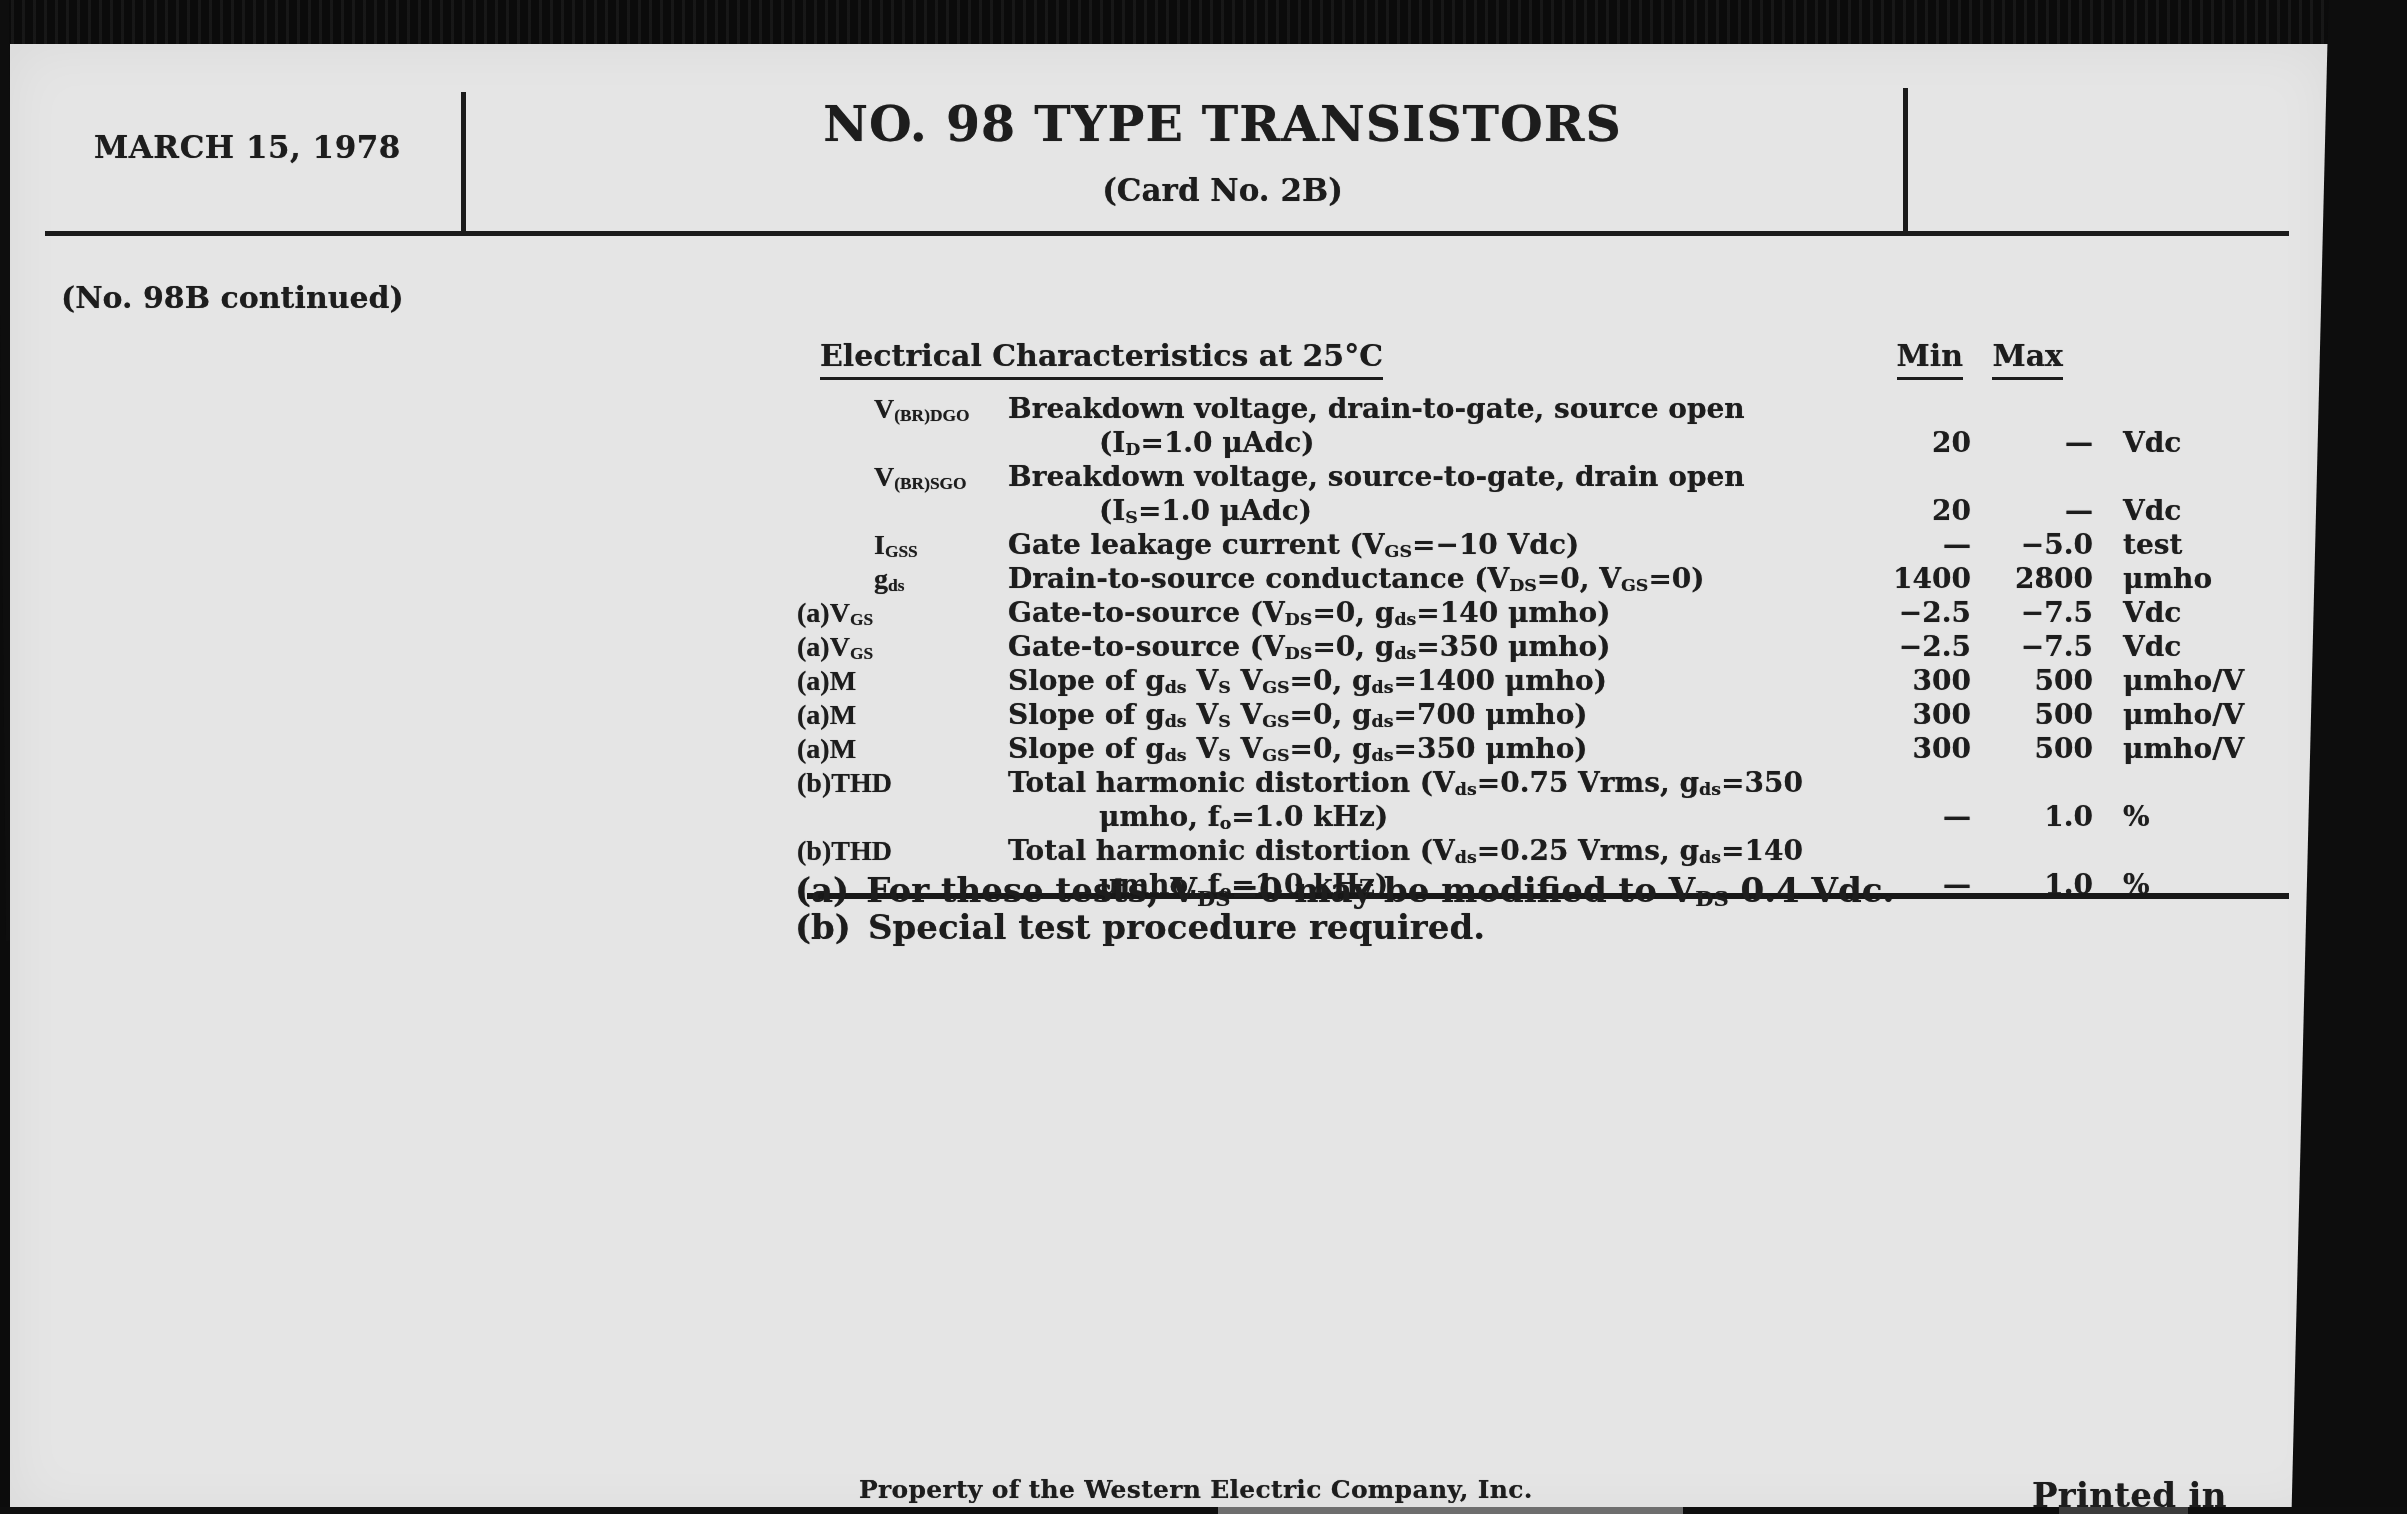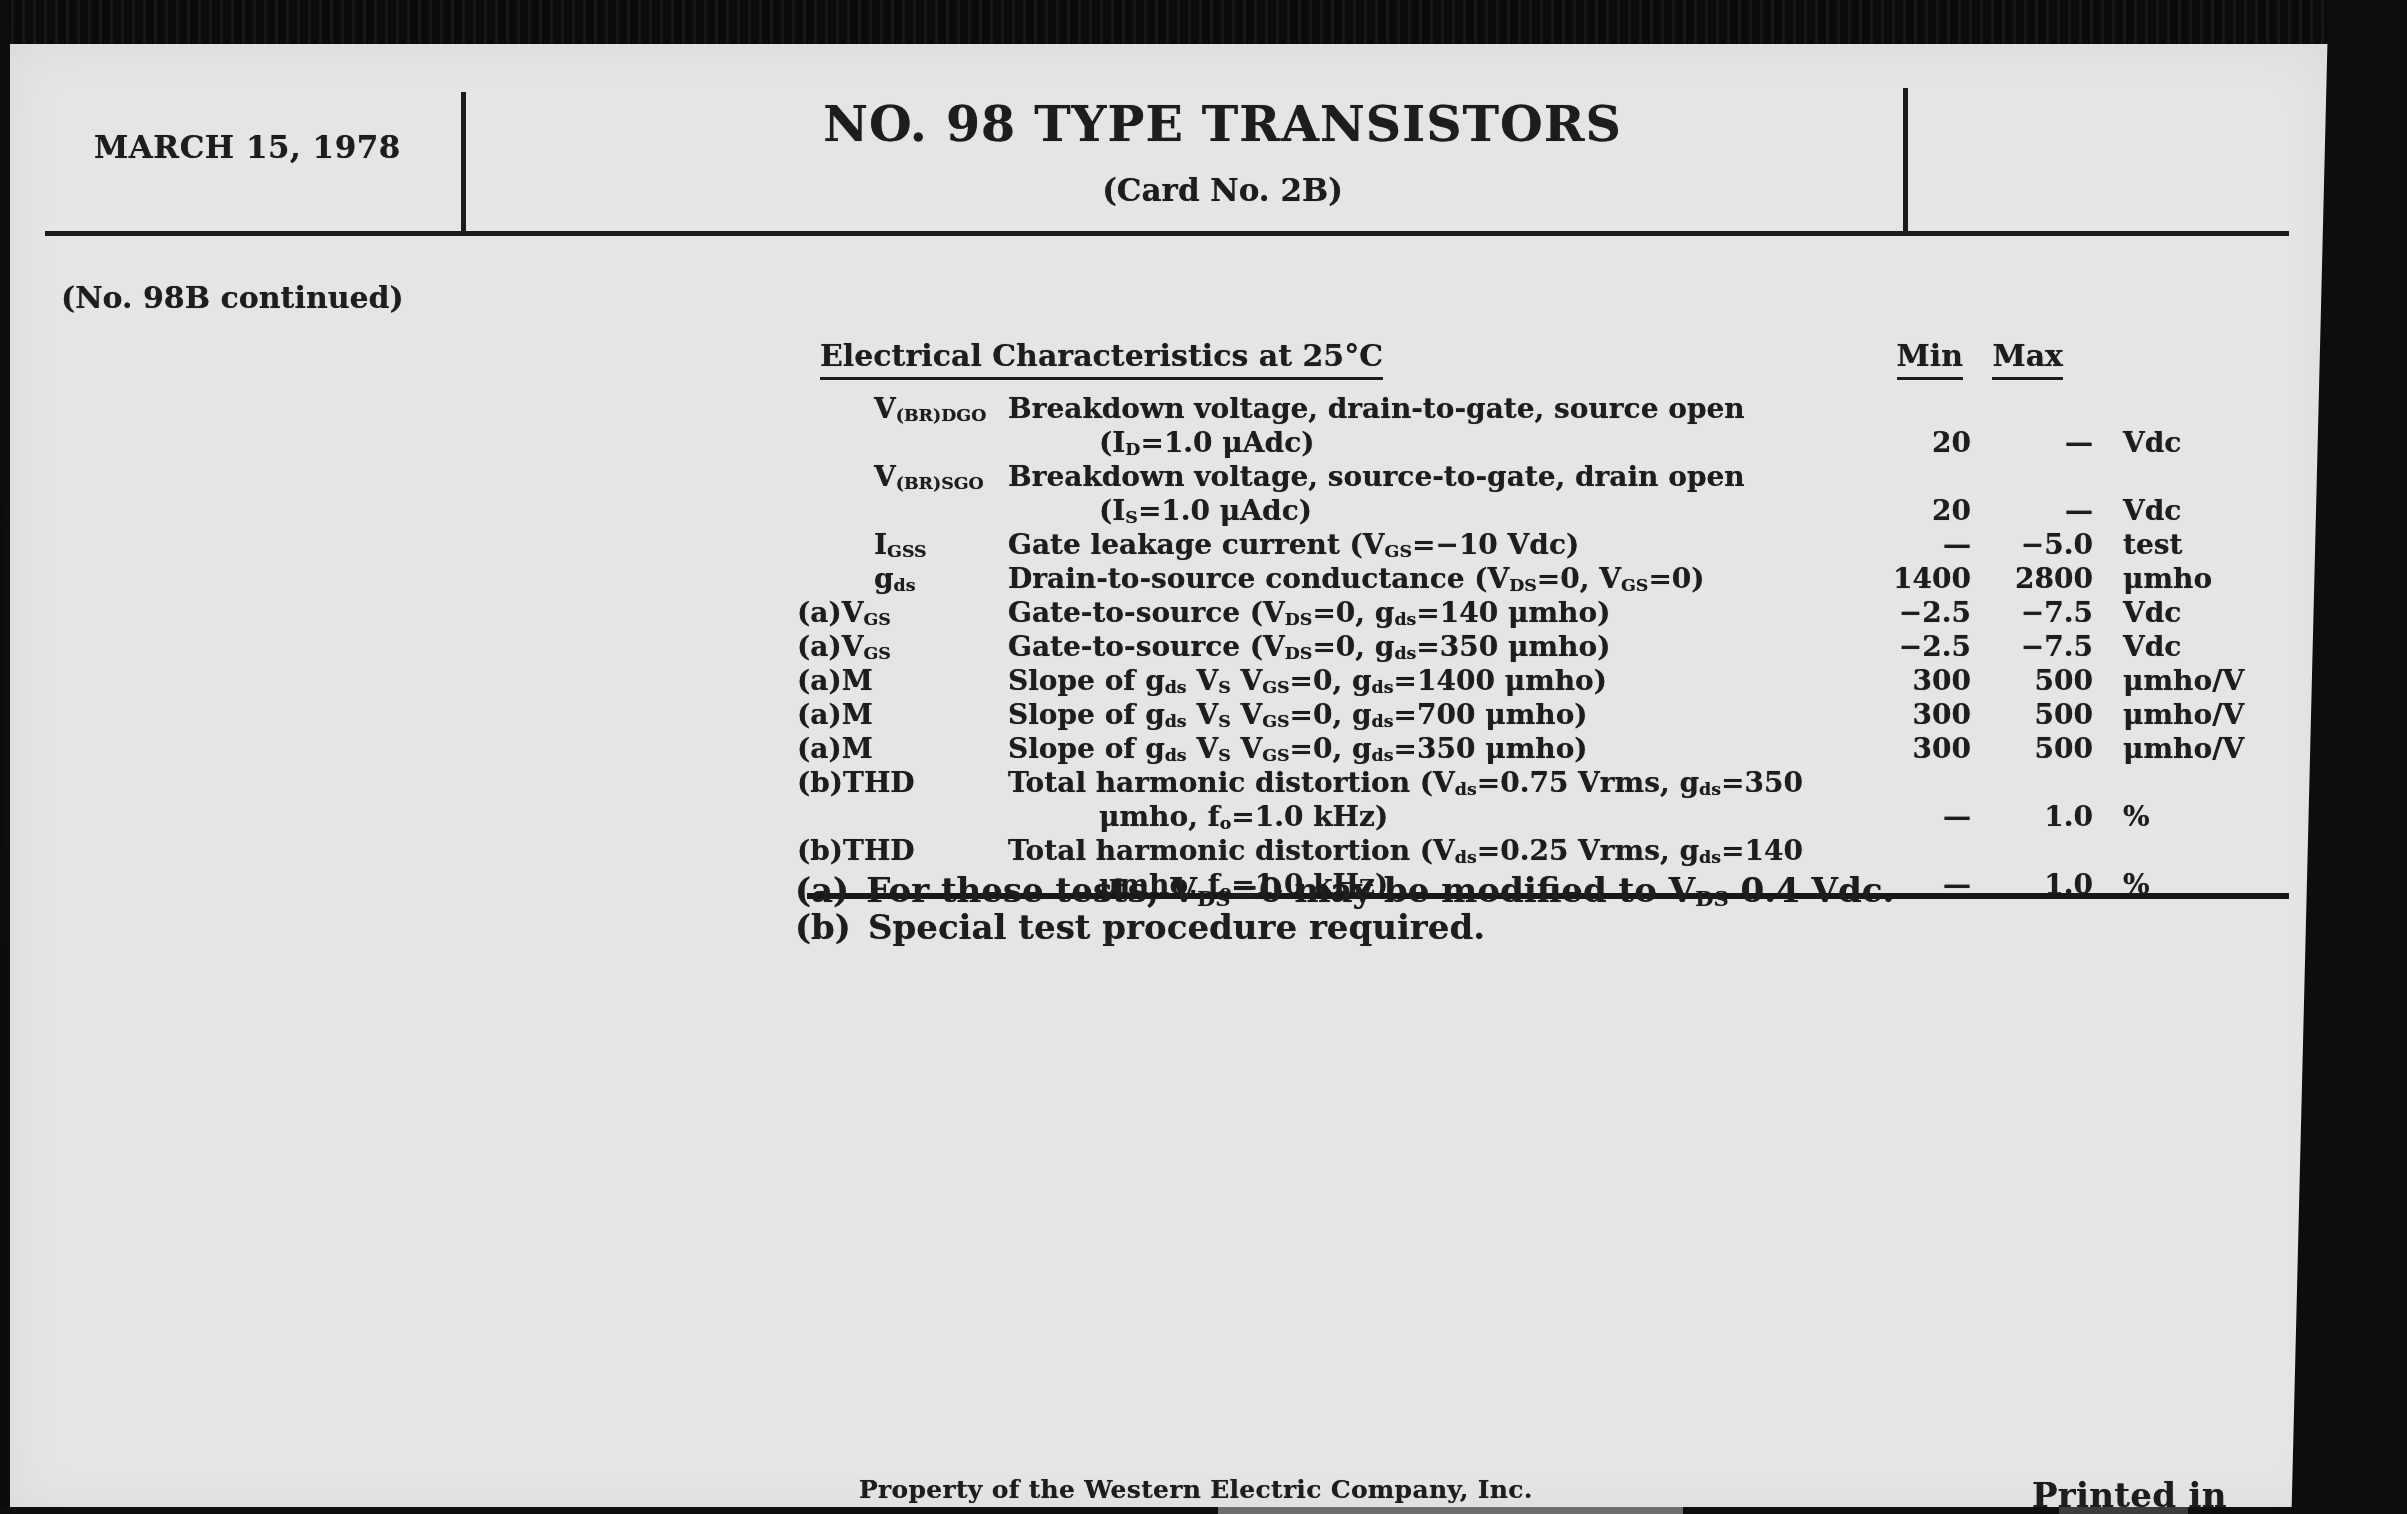--- a/index.html
+++ b/index.html
@@ -42,21 +42,21 @@
 
   .etable{position:absolute;left:782px;top:294px;width:1495px;font-size:28px;line-height:34px;}
   .thead{display:grid;grid-template-columns:216px 844px 119px 122px 195px;margin-bottom:12px;font-size:30px;line-height:36px;}
   .thead .heading{grid-column:1 / span 2;padding-left:28px;}
   .heading span{display:inline-block;border-bottom:3px solid #1d1d1d;padding-bottom:3px;}
   .thead .hmin{text-align:right;padding-right:8px;}
   .thead .hmax{text-align:right;padding-right:30px;}
   .thead .hmin span,.thead .hmax span{display:inline-block;border-bottom:3px solid #1d1d1d;padding-bottom:3px;}
   .trow{display:grid;grid-template-columns:216px 844px 119px 122px 195px;}
   .cell{white-space:nowrap;}
-  .sym{padding-left:5px;}
+  .sym{padding-left:5px;font-family:Liberation Serif, serif;}
   .sym.indent{padding-left:82px;}
   .desc .line.cont{padding-left:91px;}
   .vmin,.vmax{text-align:right;align-self:end;}
   .unit{padding-left:30px;align-self:end;}
   sub{font-size:0.62em;line-height:0;vertical-align:-0.18em;letter-spacing:0;}
 
   .heavyrule{position:absolute;left:797px;top:849px;width:1482px;height:6px;background:#181818;}
   .footnotes{position:absolute;left:785px;top:820px;font-size:34px;line-height:37px;margin-top:8px;}
 
   .footer-left{position:absolute;left:849px;top:1431px;font-size:25px;letter-spacing:0.3px;}

